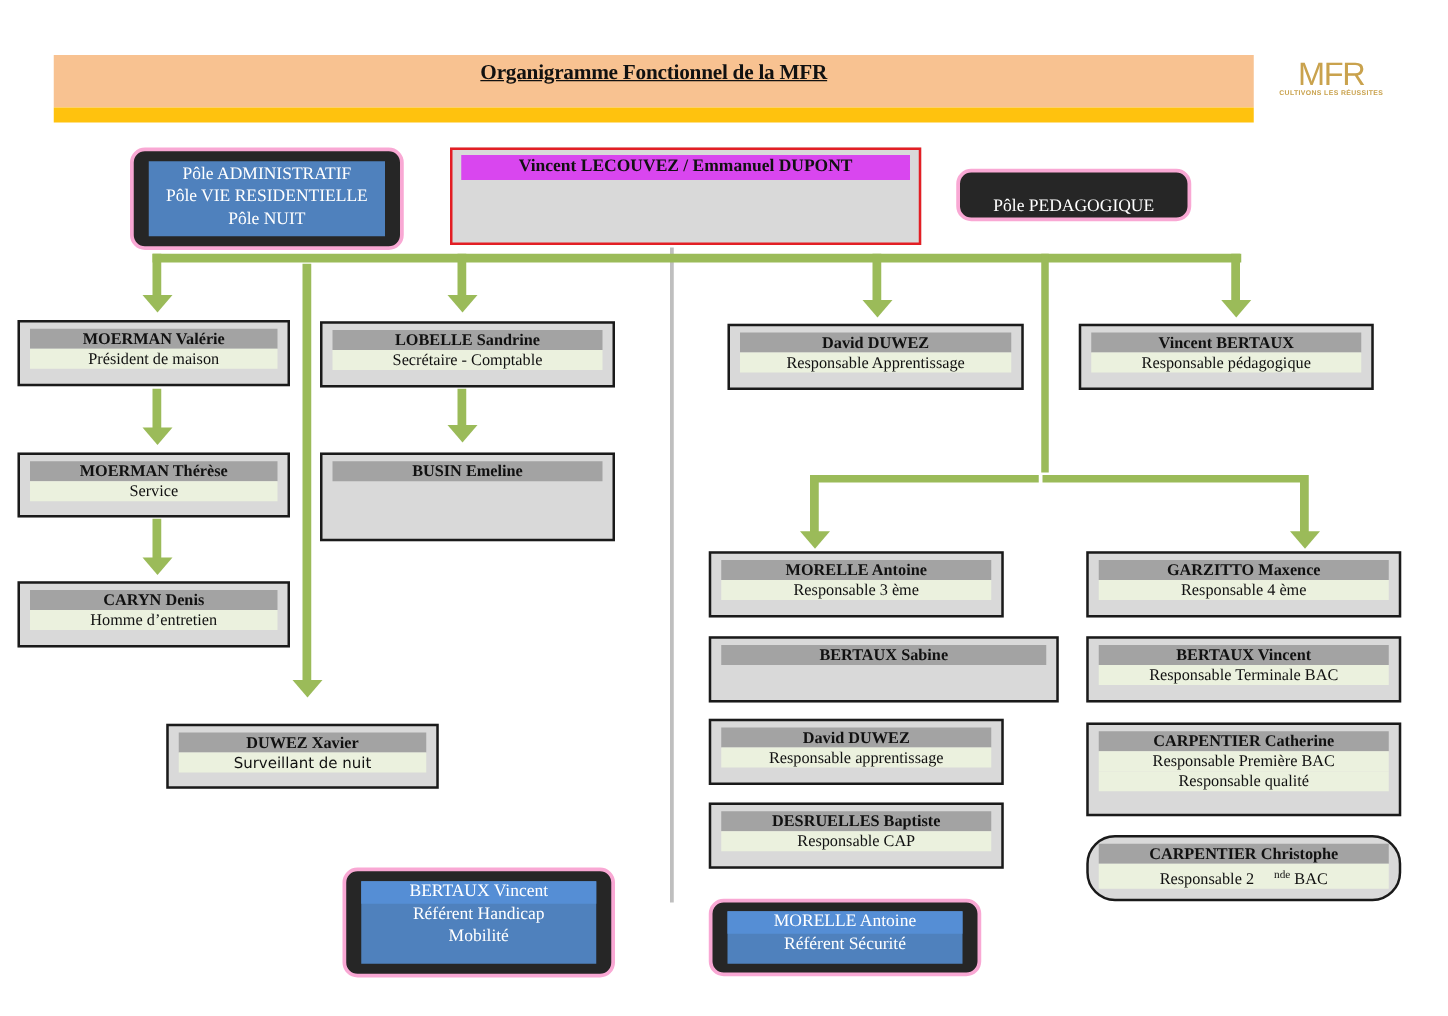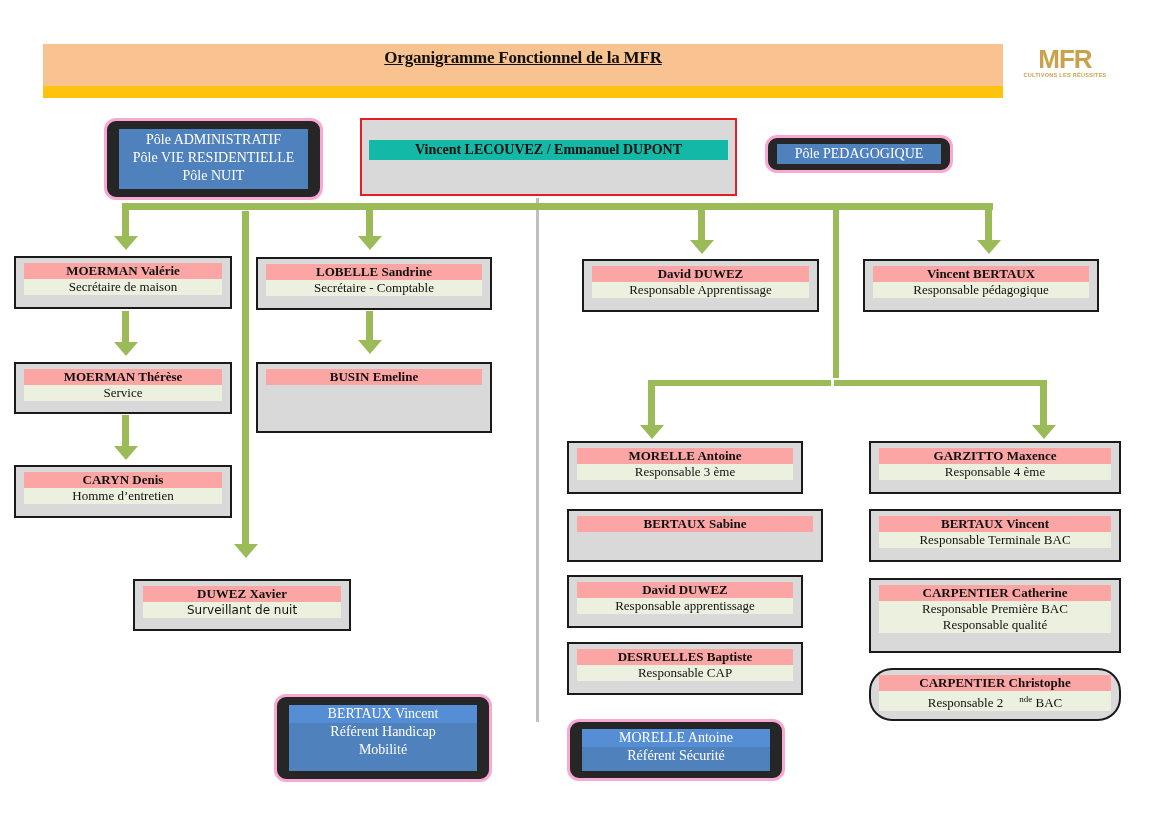--- a/index.html
+++ b/index.html
@@ -6,32 +6,32 @@
   body { width: 1158px; height: 813px; background: #ffffff; position: relative; overflow: hidden;
          font-family: "Liberation Serif", "DejaVu Serif", serif; color: #111; }
   .abs { position: absolute; }
 
   
   #header-band { left: 43px; top: 44px; width: 960px; height: 42px; background: #f8c291; }
   #header-stripe { left: 43px; top: 86px; width: 960px; height: 12px; background: #ffc20e; }
   #page-title { left: 43px; top: 48px; width: 960px; text-align: center; font-size: 17px; font-weight: bold;
                 text-decoration: underline; letter-spacing: -0.2px; }
   #logo { left: 1020px; top: 46px; width: 90px; height: 38px; text-align: center; color: #c9a24d; }
-  #logo .big { font-family: "Liberation Sans", sans-serif; font-weight: 700; font-size: 26px; line-height: 26px; letter-spacing: -1px; }
+  #logo .big { font-family: "Liberation Sans", sans-serif; font-weight: 400; font-size: 26px; line-height: 26px; letter-spacing: -1px; }
   #logo .small { font-family: "Liberation Sans", sans-serif; font-size: 5.5px; font-weight: bold; letter-spacing: 0.3px; }
 
   
   .card { position: absolute; background: #d9d9d9; border: 2px solid #1a1a1a; padding: 5px 8px; }
-  .card .name { background: #fca5a5; text-align: center; font-weight: bold; font-size: 13px; line-height: 16px; }
+  .card .name { background: #a3a3a3; text-align: center; font-weight: bold; font-size: 13px; line-height: 16px; }
   .card .role { background: #ebf1de; text-align: center; font-size: 13px; line-height: 16px; }
   .card .role.sans { font-family: "DejaVu Sans", sans-serif; font-size: 12px; }
 
   
   #director { left: 360px; top: 118px; width: 377px; height: 78px; border: 2px solid #e31e24; background: #d9d9d9; padding: 4px 7px; }
-  #director .name { background: #14b8a6; text-align: center; font-weight: bold; font-size: 14px; line-height: 20px; margin-top: 16px; }
+  #director .name { background: #d946ef; text-align: center; font-weight: bold; font-size: 14px; line-height: 20px; }
   #director .role { background: #fde9d9; text-align: center; font-size: 14px; line-height: 18px; height: 44px; }
 
   
   .pole { position: absolute; background: #262626; border: 3px solid #f9a8d4; border-radius: 12px; padding: 8px 12px; }
   .pole .inner { background: #4f81bd; color: #fff; text-align: center; font-size: 14px; line-height: 18px; height: 100%; }
   .pole .inner .hl { background: #558ed5; display: block; }
 
   
   .gline { position: absolute; background: #9bbb59; }
   .arrow { position: absolute; width: 0; height: 0; border-left: 12px solid transparent; border-right: 12px solid transparent; border-top: 14px solid #9bbb59; }
@@ -82,40 +82,40 @@
   <div class="name">Vincent LECOUVEZ / Emmanuel DUPONT</div>
 </div>
 
 <div class="pole" style="left:104px;top:118px;width:219px;height:82px;">
   <div class="inner" style="padding-top:2px;">
     <div>Pôle ADMINISTRATIF</div>
     <div>Pôle VIE RESIDENTIELLE</div>
     <div>Pôle NUIT</div>
   </div>
 </div>
-<div class="pole" style="left:765px;top:135px;width:188px;height:38px;padding:6px 9px;">
+<div class="pole" style="left:765px;top:135px;width:188px;height:38px;padding:18px 9px;">
   <div class="inner" style="line-height:20px;">Pôle PEDAGOGIQUE</div>
 </div>
 <div class="pole" style="left:274px;top:694px;width:218px;height:88px;">
   <div class="inner">
     <span class="hl">BERTAUX Vincent</span>
     <div>Référent Handicap</div>
     <div>Mobilité</div>
   </div>
 </div>
 <div class="pole" style="left:567px;top:719px;width:218px;height:62px;padding:7px 12px;">
   <div class="inner">
     <span class="hl">MORELLE Antoine</span>
     <div>Référent Sécurité</div>
   </div>
 </div>
 
 <div class="card" style="left:14px;top:256px;width:218px;height:53px;">
   <div class="name">MOERMAN Valérie</div>
-  <div class="role">Secrétaire de maison</div>
+  <div class="role">Président de maison</div>
 </div>
 <div class="card" style="left:14px;top:362px;width:218px;height:52px;">
   <div class="name">MOERMAN Thérèse</div>
   <div class="role">Service</div>
 </div>
 <div class="card" style="left:14px;top:465px;width:218px;height:53px;font-family:Liberation Serif, serif;">
   <div class="name">CARYN Denis</div>
   <div class="role">Homme d’entretien</div>
 </div>
 <div class="card" style="left:133px;top:579px;width:218px;height:52px;">
@@ -136,21 +136,21 @@
 </div>
 <div class="card" style="left:863px;top:259px;width:236px;height:53px;">
   <div class="name">Vincent BERTAUX</div>
   <div class="role">Responsable pédagogique</div>
 </div>
 
 <div class="card" style="left:567px;top:441px;width:236px;height:53px;">
   <div class="name">MORELLE Antoine</div>
   <div class="role">Responsable 3 ème</div>
 </div>
-<div class="card" style="left:567px;top:509px;width:256px;height:53px;">
+<div class="card" style="left:567px;top:509px;width:280px;height:53px;">
   <div class="name">BERTAUX Sabine</div>
 </div>
 <div class="card" style="left:567px;top:575px;width:236px;height:53px;">
   <div class="name">David DUWEZ</div>
   <div class="role">Responsable apprentissage</div>
 </div>
 <div class="card" style="left:567px;top:642px;width:236px;height:53px;">
   <div class="name">DESRUELLES Baptiste</div>
   <div class="role">Responsable CAP</div>
 </div>

